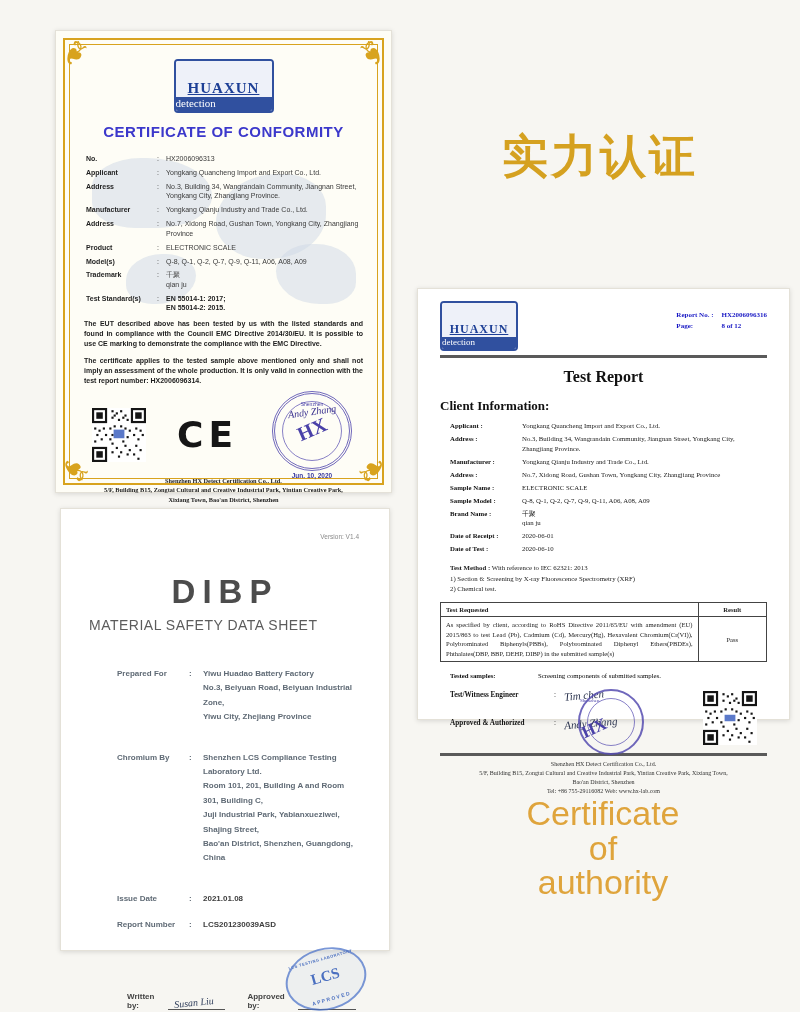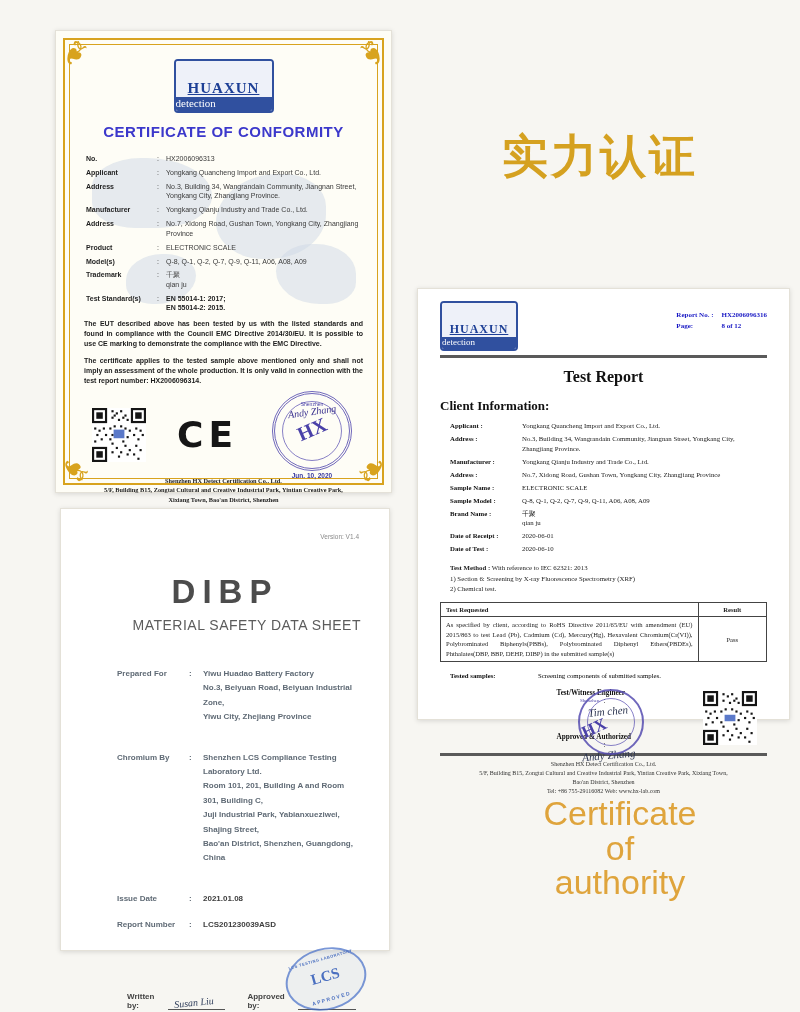--- a/index.html
+++ b/index.html
@@ -37,21 +37,21 @@
   .stamp-hx .s-top{position:absolute;top:7px;left:0;right:0;font-size:5px;color:#4a41a8;}
   .stamp-hx .s-core{position:absolute;top:24px;left:0;right:0;font-family:"Liberation Serif",serif;font-weight:bold;font-size:20px;transform:rotate(-24deg);}
   .stamp-hx .s-sig{position:absolute;top:12px;left:-6px;right:-6px;font-family:"Liberation Serif",serif;font-style:italic;font-size:10px;color:#3a318f;transform:rotate(-8deg);white-space:nowrap;}
   .stamp-date{font-size:6.5px;font-weight:bold;color:#3a3a9f;margin-top:1px;}
   .coc-footer{text-align:center;font-family:"Liberation Serif",serif;font-size:6.3px;font-weight:bold;color:#222;line-height:1.55;margin-top:2px;}
 
   
   .msds{left:60px;top:508px;width:330px;height:443px;padding:22px 28px 8px;}
   .msds-version{position:absolute;top:24px;right:30px;font-size:6.5px;color:#8a8a8a;}
   .msds-title{text-align:center;font-size:33px;font-weight:bold;letter-spacing:7px;color:#4c4c4c;margin:42px 0 6px;}
-  .msds-subtitle{text-align:right;font-size:14px;color:#5c5c5c;letter-spacing:.5px;margin:0 0 34px;}
+  .msds-subtitle{text-align:left;font-size:14px;color:#5c5c5c;letter-spacing:.5px;margin:0 0 34px;}
   .mrow{display:flex;font-size:8px;color:#5f6a75;font-weight:bold;margin:0 0 26px 28px;line-height:1.8;}
   .mrow .mlabel{width:72px;flex:none;}
   .mrow .mcolon{width:14px;flex:none;text-align:left;}
   .mrow .mvalue{flex:1;white-space:pre-line;color:#5f6a75;}
   .mrow.tight{margin-bottom:12px;}
   .mrow.tight .mvalue{color:#3d3d3d;}
   .sig-row{position:relative;display:flex;align-items:flex-end;margin:30px 0 0 38px;font-size:8px;font-weight:bold;color:#444;height:48px;}
   .sig-unit{display:flex;align-items:flex-end;margin-right:22px;}
   .sig-line{position:relative;width:66px;border-bottom:1px solid #555;margin-left:5px;height:16px;}
   .sig-script{position:absolute;left:6px;bottom:1px;font-family:"Liberation Serif",serif;font-style:italic;font-size:10px;color:#33415e;transform:rotate(-6deg);white-space:nowrap;font-weight:normal;}
@@ -79,33 +79,33 @@
   .rep-table{width:100%;border-collapse:collapse;margin:8px 0 10px;font-size:6.6px;color:#222;}
   .rep-table th,.rep-table td{border:1px solid #444;padding:3px 5px;}
   .rep-table th{font-weight:bold;}
   .rep-table .th-req{text-align:left;width:79%;}
   .rep-table .th-res{text-align:center;}
   .rep-table .td-req{text-align:justify;line-height:1.45;}
   .rep-table .td-res{text-align:center;vertical-align:middle;}
   .rep-tested{display:flex;font-size:6.8px;margin-left:10px;margin-bottom:10px;}
   .rep-tested .rlabel{width:88px;font-weight:bold;color:#111;flex:none;}
   .rep-sigzone{position:relative;height:62px;margin-left:10px;}
-  .rep-sigrow{display:flex;align-items:center;font-size:7.2px;font-weight:bold;color:#111;margin-bottom:16px;flex-direction:column;}
+  .rep-sigrow{display:flex;align-items:center;font-size:7.2px;font-weight:bold;color:#111;margin-bottom:16px;}
   .rep-sigrow .sl{width:104px;flex:none;}
   .rep-sigrow .sc{width:10px;flex:none;font-weight:normal;}
   .rep-sig-script{font-style:italic;font-size:11px;color:#2c3550;font-weight:normal;transform:rotate(-5deg);}
   .stamp-hx.rep{position:absolute;left:128px;top:0px;width:62px;height:62px;border-width:2px;}
   .stamp-hx.rep .s-core{top:20px;font-size:17px;}
   .qr.rep{position:absolute;right:10px;top:2px;}
   .rep-footer-rule{height:2.5px;background:#5a5a5a;margin:2px 0 4px;}
   .rep-footer{text-align:center;font-size:6px;color:#333;line-height:1.5;}
 
   
   .headline{position:absolute;left:430px;top:126px;width:340px;text-align:center;font-size:46px;font-weight:bold;letter-spacing:3px;color:#d5a120;font-family:"DejaVu Sans",sans-serif;}
-  .caption{position:absolute;left:460px;top:796px;width:320px;text-align:center;color:#dfa43c;font-size:34px;line-height:1.02;font-family:"Liberation Sans",sans-serif;}
+  .caption{position:absolute;left:443px;top:796px;width:320px;text-align:center;color:#dfa43c;font-size:34px;line-height:1.02;font-family:"Liberation Sans",sans-serif;}
 </style>
 </head>
 <body>
 
 <div class="doc coc">
   <div class="gold-frame-outer"></div>
   <div class="gold-frame-inner"></div>
   <span class="orn tl">❧</span>
   <span class="orn tr">❧</span>
   <span class="orn bl">❧</span>

